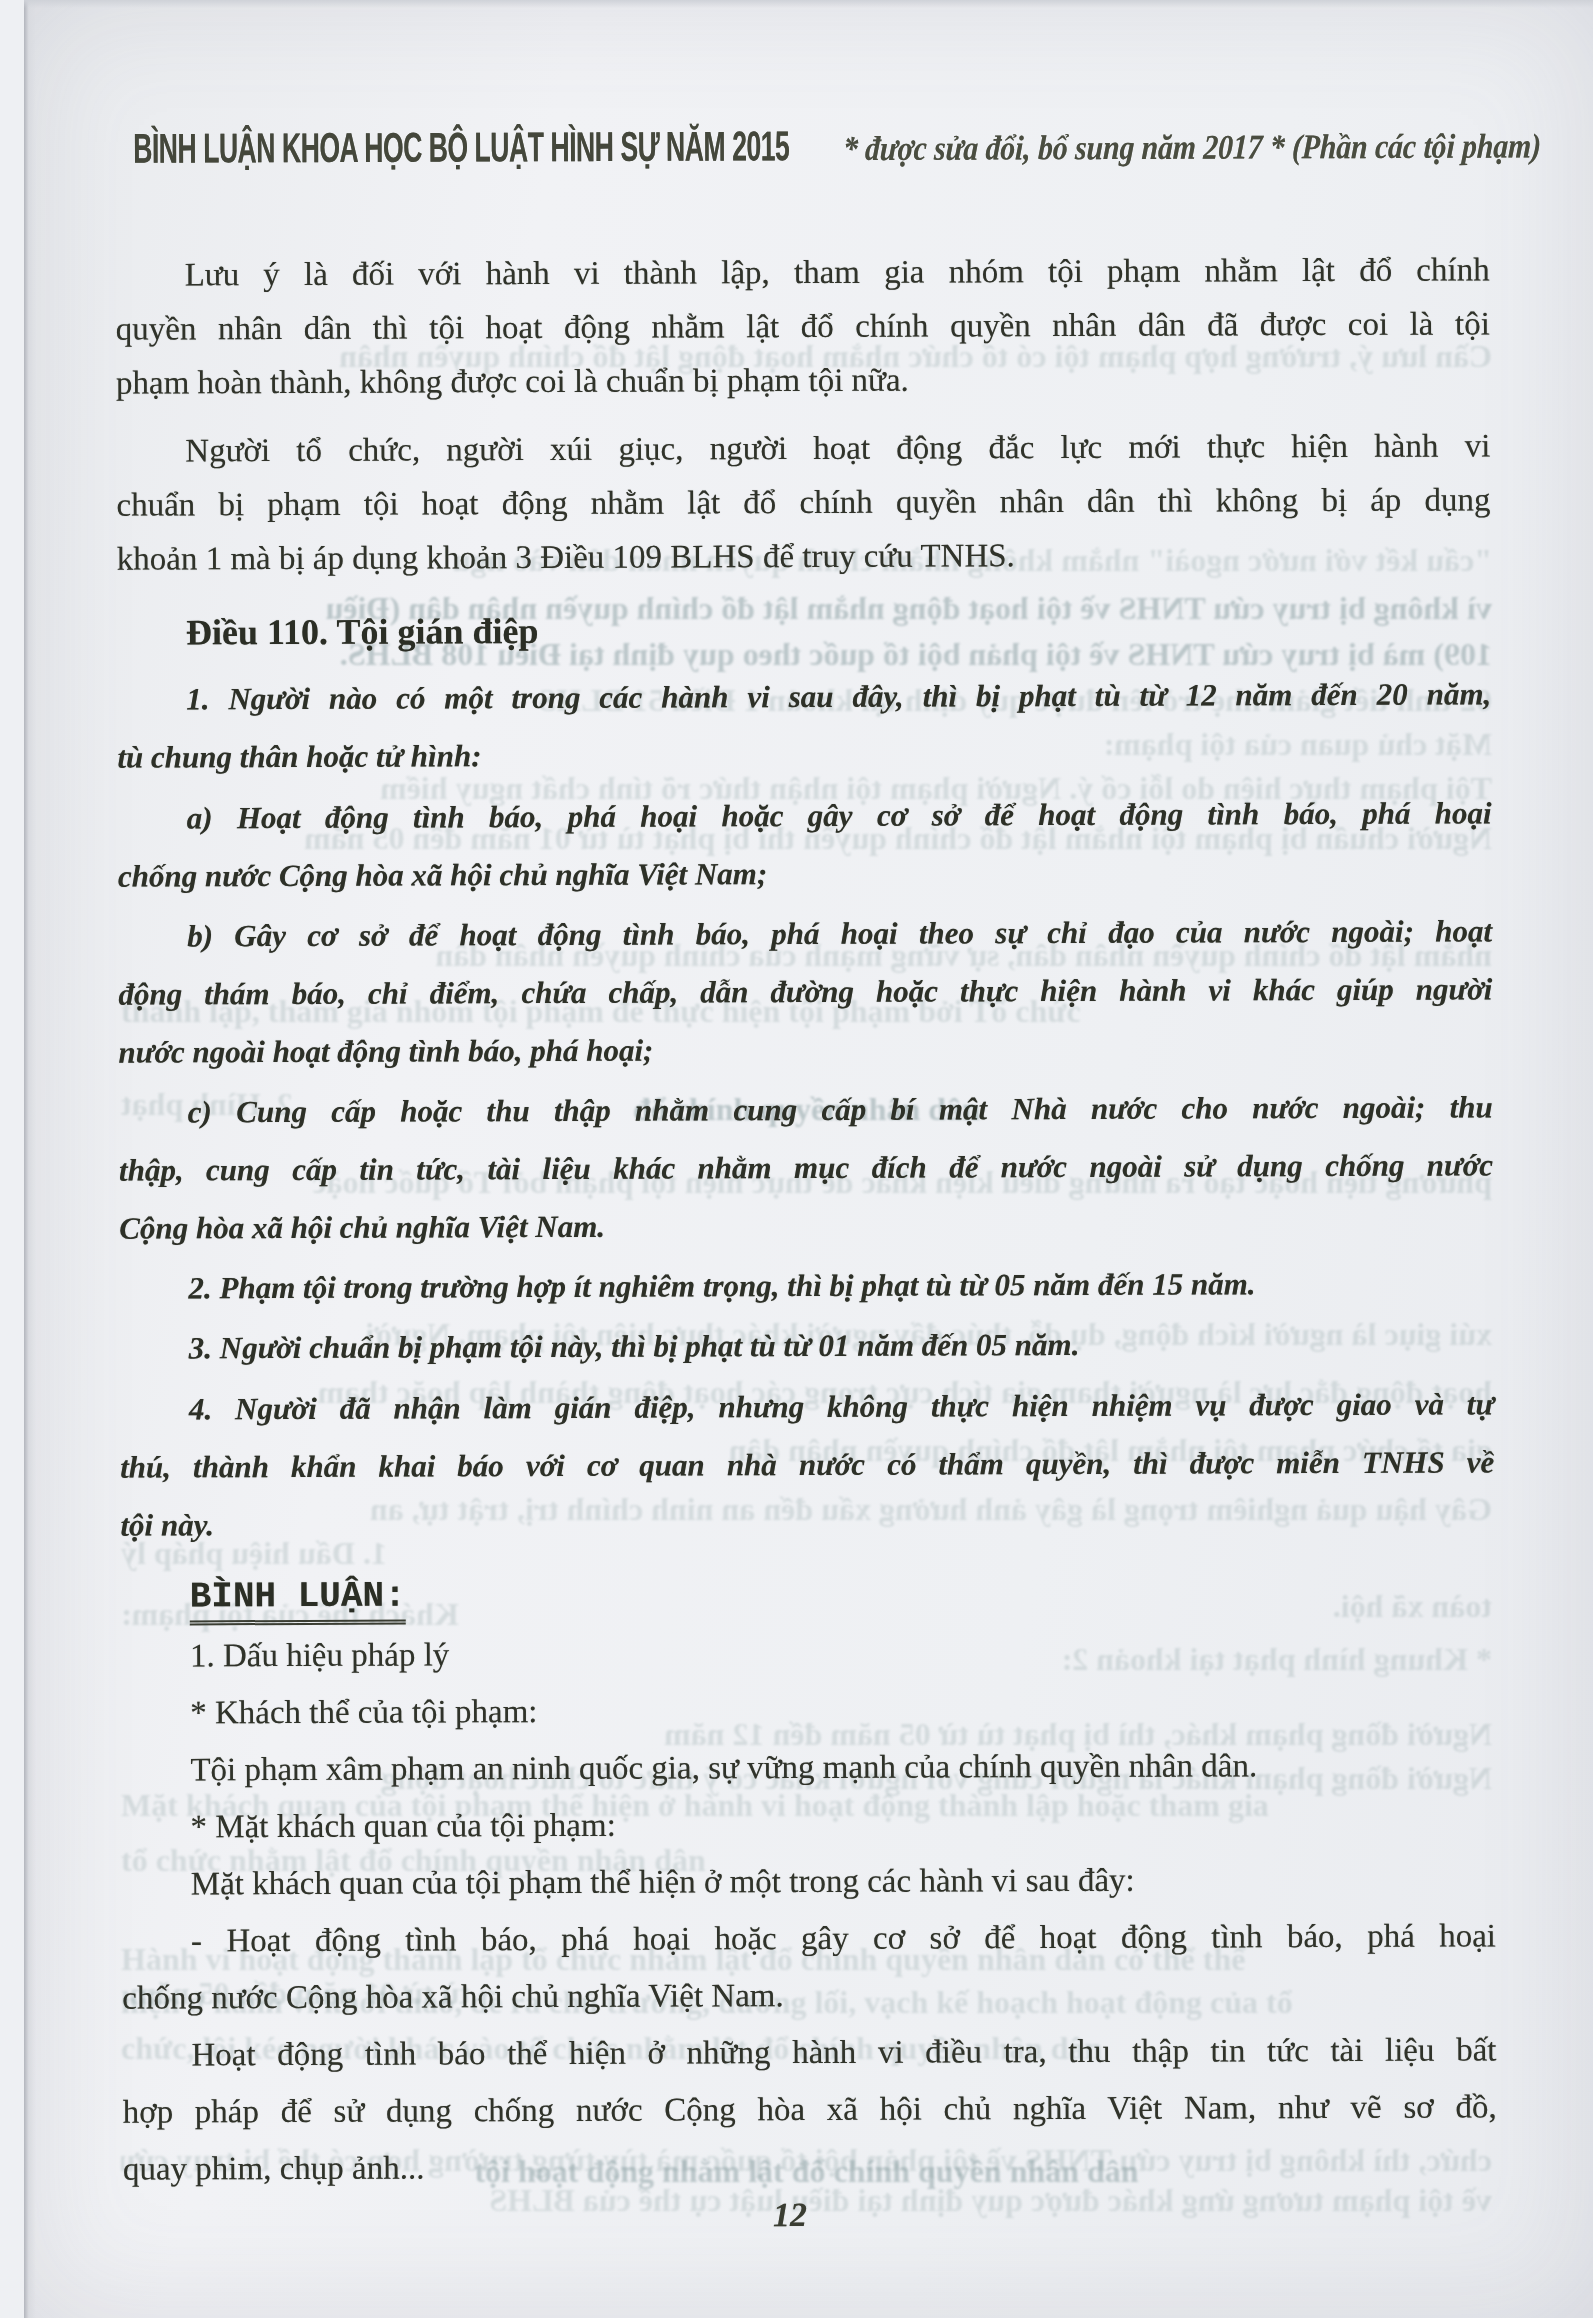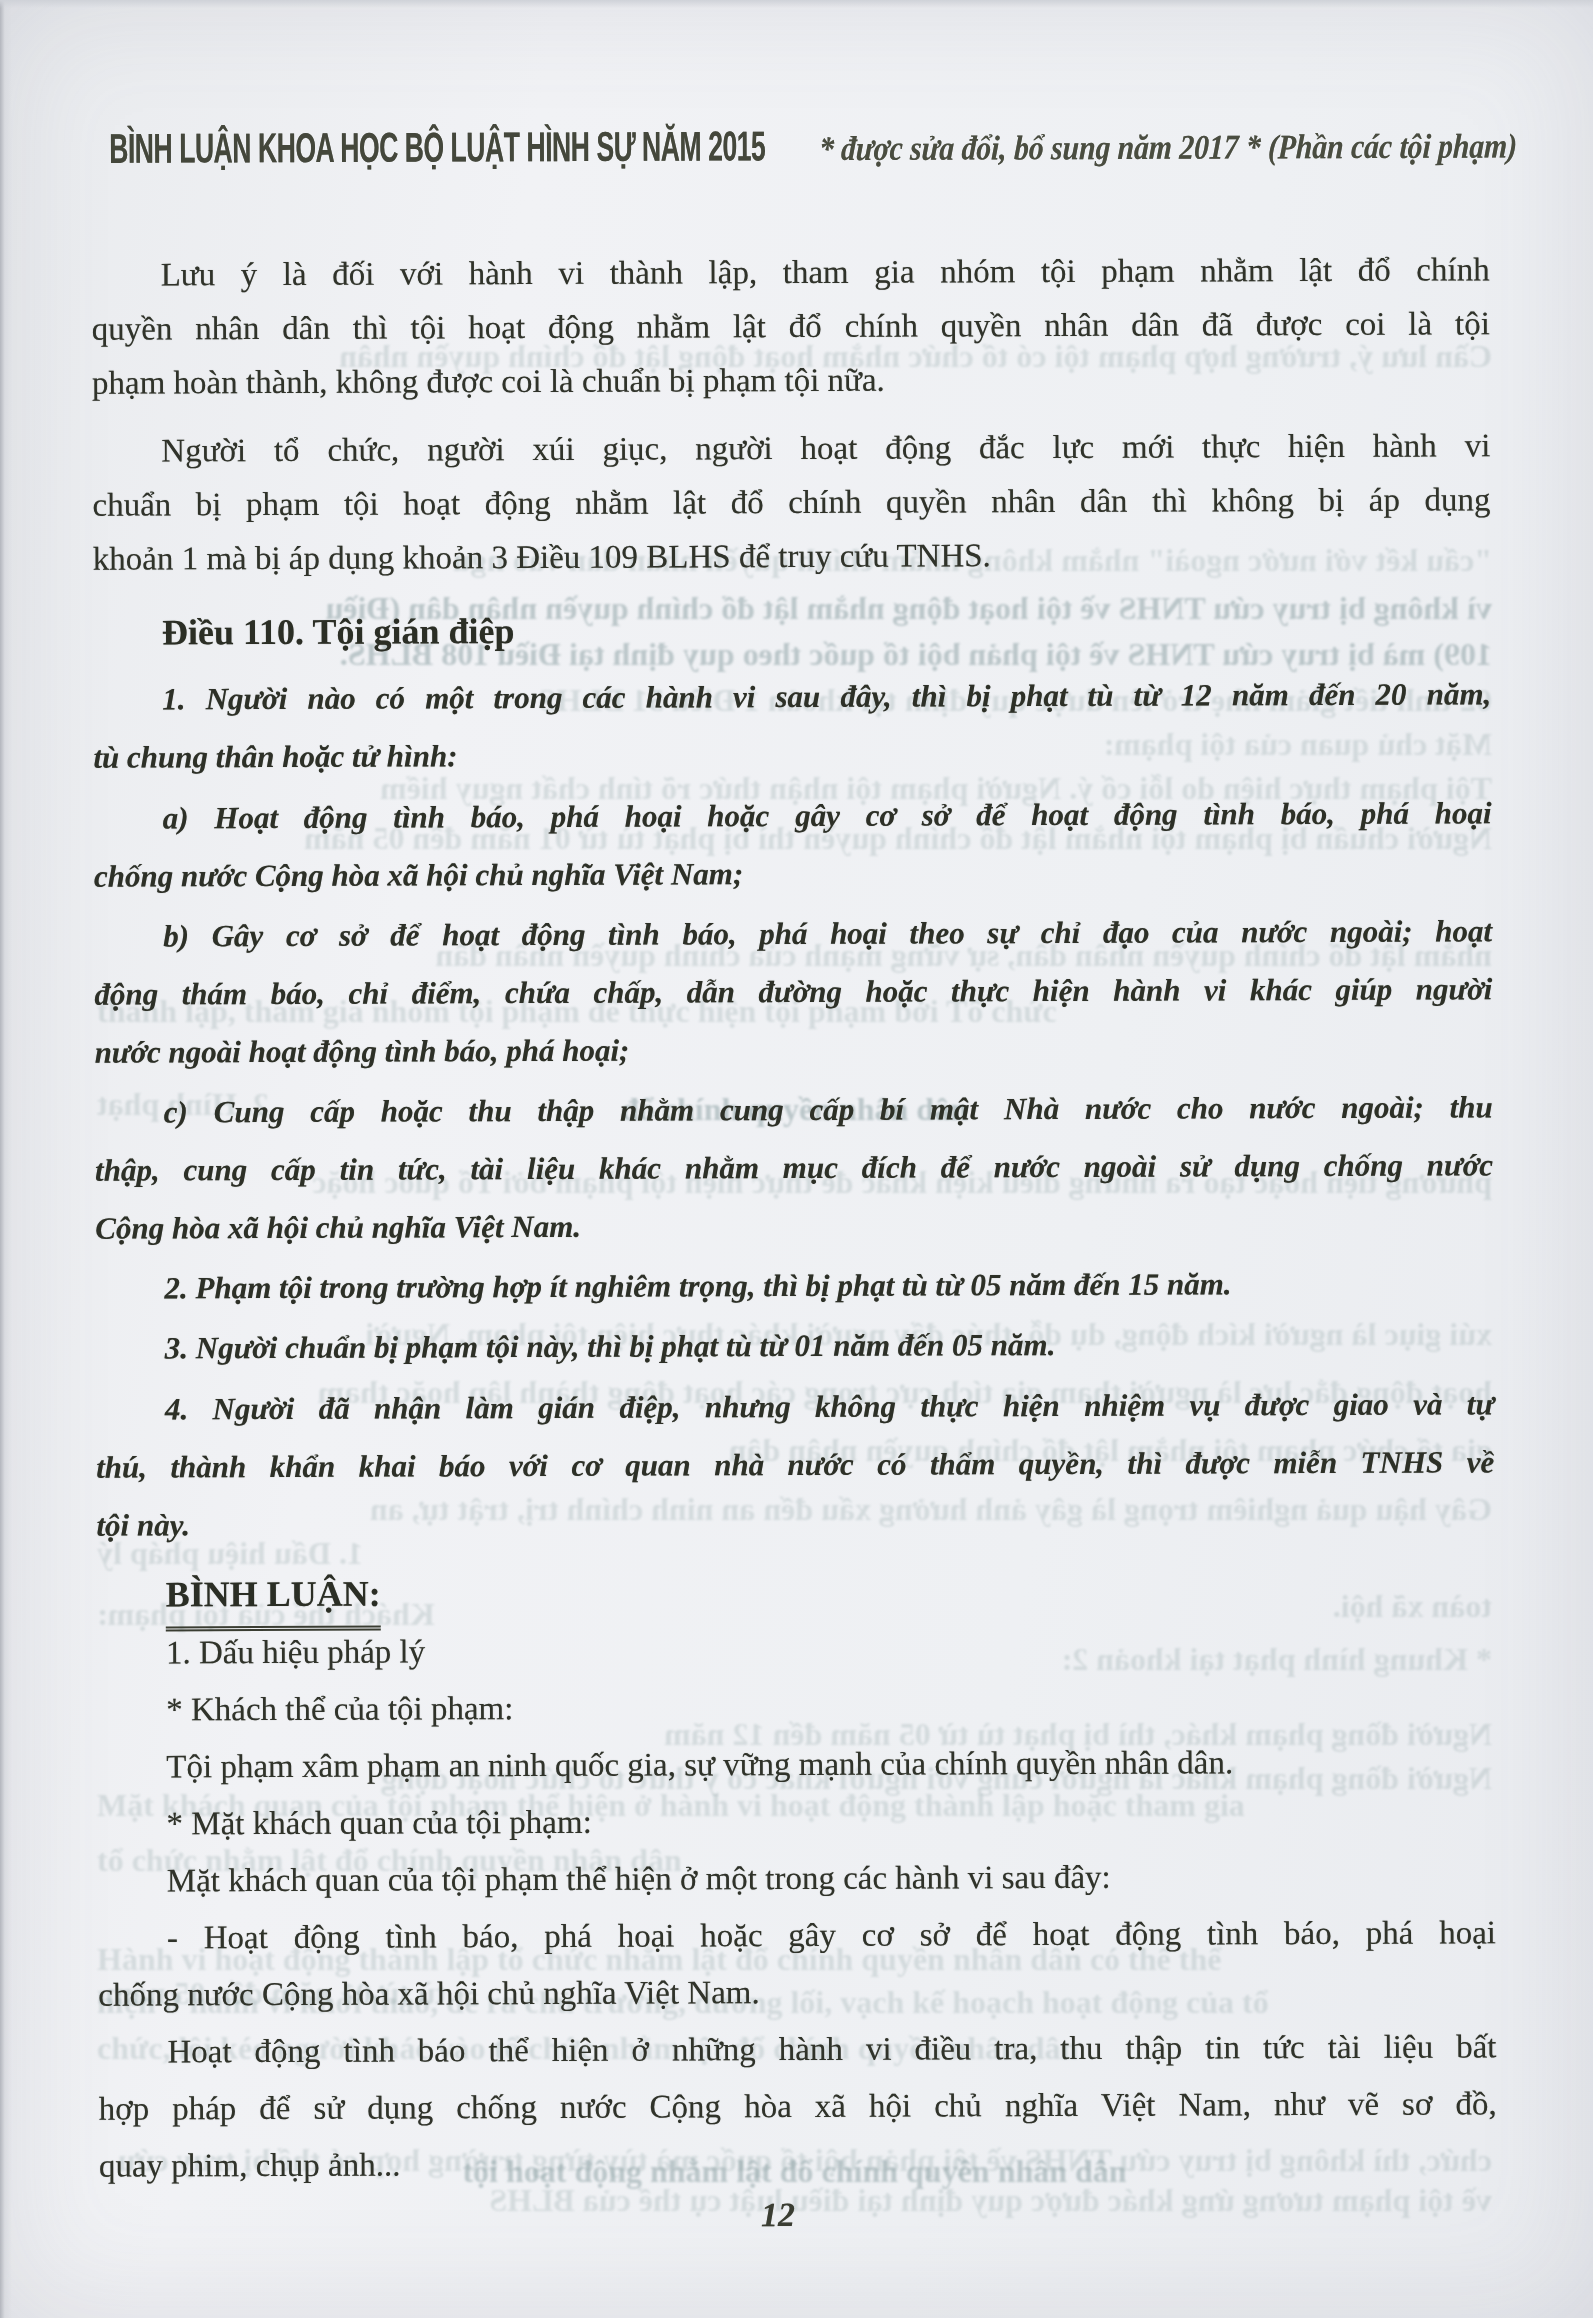--- a/index.html
+++ b/index.html
@@ -6,20 +6,21 @@
     margin: 0; padding: 0;
     width: 1594px; height: 2319px;
     overflow: hidden;
     background: #eef0f3;
     font-family: "Liberation Serif", serif;
   }
   .scan {
     position: absolute; inset: 0;
     background: linear-gradient(100deg, #e9ebee 0%, #f1f2f5 28%, #eef0f3 65%, #e9ebef 100%);
     box-shadow: inset 0 0 119px rgba(96,102,118,0.14);
+    margin-left: 24px;
   }
   .edge-left {
     position: absolute; left: 0; top: 0; bottom: 0; width: 12px;
     background: linear-gradient(90deg, #b3b6bd, #d9dbe0 40%, rgba(223,225,230,0));
   }
   .edge-top {
     position: absolute; left: 0; right: 0; top: 0; height: 7.5px;
     background: linear-gradient(180deg, #cfd2d8, rgba(223,225,230,0));
   }
   .content {
@@ -52,21 +53,21 @@
   .line.first { text-indent: 69px; }
   .line.last { text-align-last: left; }
   .block { text-shadow: 0 0 0.8px rgba(48,52,42,.5); }
   .b-body { font-size: 33px; line-height: 54px; }
   .b-body + .b-body { margin-top: 14px; }
   .b-article-heading { font-size: 36px; line-height: 63px; font-weight: bold; color: #2b2e25; margin-top: 16.4px; }
   .b-law { font-size: 31px; line-height: 58px; font-weight: bold; font-style: italic; color: #2d3027; margin-top: 2.2px; }
   .b-article-heading + .b-law { margin-top: 6px; }
   .b-comment-heading { font-size: 36px; line-height: 60px; font-weight: bold; color: #2b2e25; margin-top: 10.4px; padding-left: 69px; }
   .b-comment-heading .line { text-align-last: left; text-indent: 0; }
-  .b-comment-heading .uline { border-bottom: 5.2px double #3a3d32; padding-bottom: 12px; }
+  .b-comment-heading .uline { border-bottom: 5.2px double #3a3d32; padding-bottom: 3px; font-family: Liberation Mono, monospace; }
   .b-comment { font-size: 33px; line-height: 57px; }
   
   .pageno {
     position: absolute; top: 2196px; left: 0; right: 45px;
     text-align: center; font-style: italic; font-weight: bold;
     font-size: 34px; color: #3a3d32;
     text-shadow: 0 0 0.7px rgba(58,61,50,.5);
   }
   
   .ghost-layer { position: absolute; inset: 0; }

